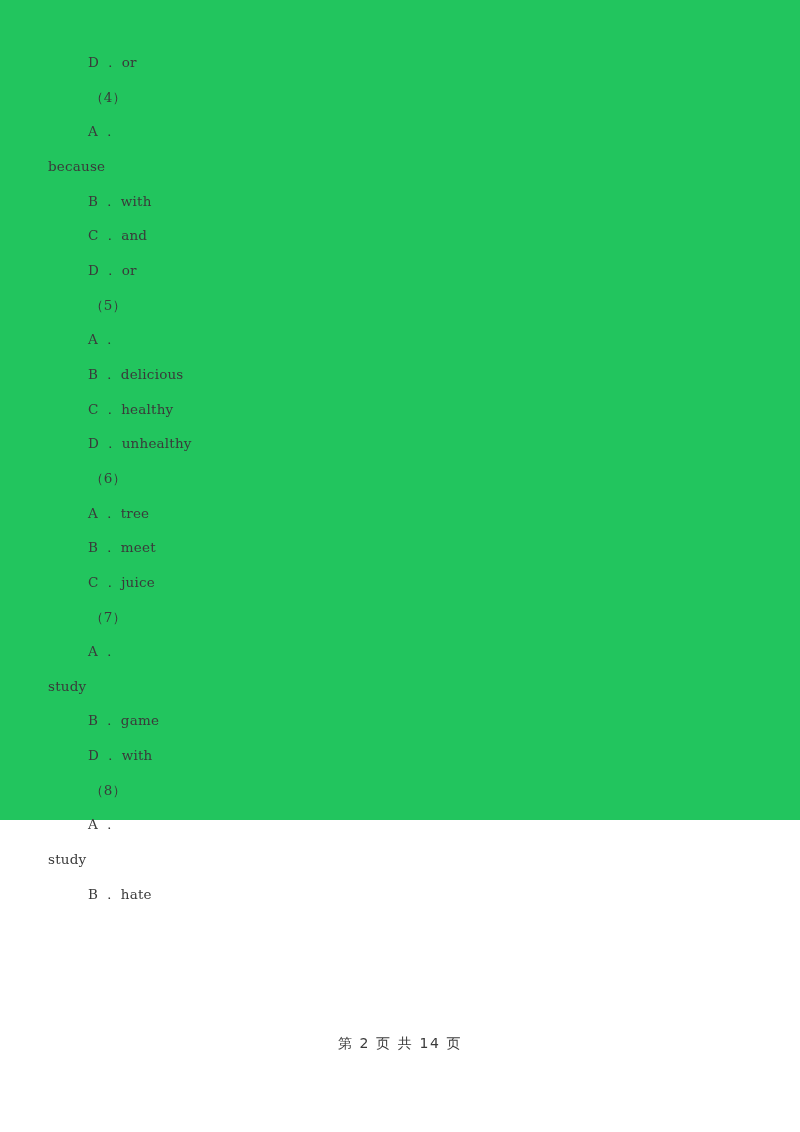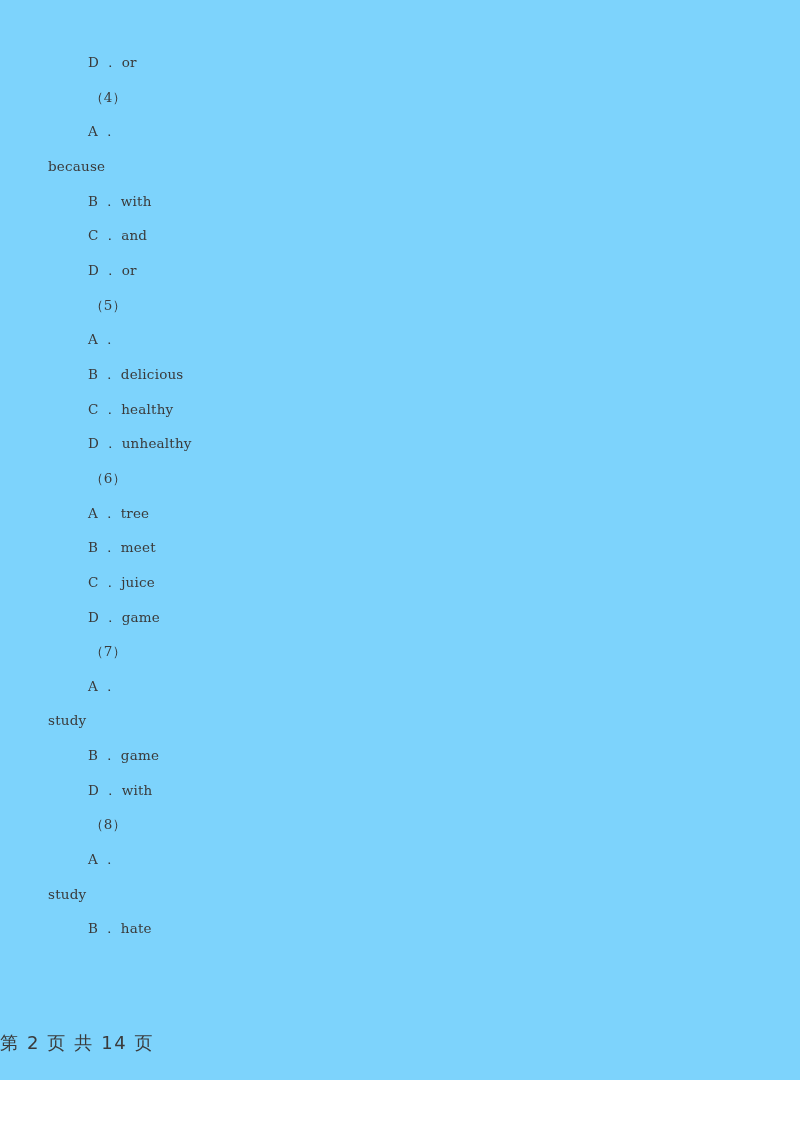--- a/index.html
+++ b/index.html
@@ -13,22 +13,22 @@
     position: relative;
     overflow: hidden;
     font-family: "DejaVu Serif", "Liberation Serif", serif;
   }
 
   .page {
     position: absolute;
     left: 0;
     top: 0;
     width: 800px;
-    height: 1080px;
-    background: #7dd3fc;
+    height: 820px;
+    background: #22c55e;
   }
 
   .content {
     position: absolute;
     left: 48px;
     top: 45px;
     width: 704px;
   }
 
   
@@ -53,22 +53,22 @@
   
   .line.flush {
     padding-left: 0;
   }
 
   .footer {
     position: absolute;
     left: 0;
     top: 1030px;
     width: 800px;
-    text-align: left;
-    font-size: 18px;
+    text-align: center;
+    font-size: 14px;
     line-height: 26px;
     color: #3a3a3a;
     letter-spacing: 1.6px;
     font-family: "DejaVu Sans", "Liberation Sans", sans-serif;
     white-space: pre;
   }
 </style>
 </head>
 <body>
 
@@ -84,21 +84,20 @@
       <div class="line indent">D ． or</div>
       <div class="line qnum">（5）</div>
       <div class="line indent">A ．</div>
       <div class="line indent">B ． delicious</div>
       <div class="line indent">C ． healthy</div>
       <div class="line indent">D ． unhealthy</div>
       <div class="line qnum">（6）</div>
       <div class="line indent">A ． tree</div>
       <div class="line indent">B ． meet</div>
       <div class="line indent">C ． juice</div>
-      <div class="line indent">D ． game</div>
       <div class="line qnum">（7）</div>
       <div class="line indent">A ．</div>
       <div class="line flush">study</div>
       <div class="line indent">B ． game</div>
       <div class="line indent">D ． with</div>
       <div class="line qnum">（8）</div>
       <div class="line indent">A ．</div>
       <div class="line flush">study</div>
       <div class="line indent">B ． hate</div>
     </div>

